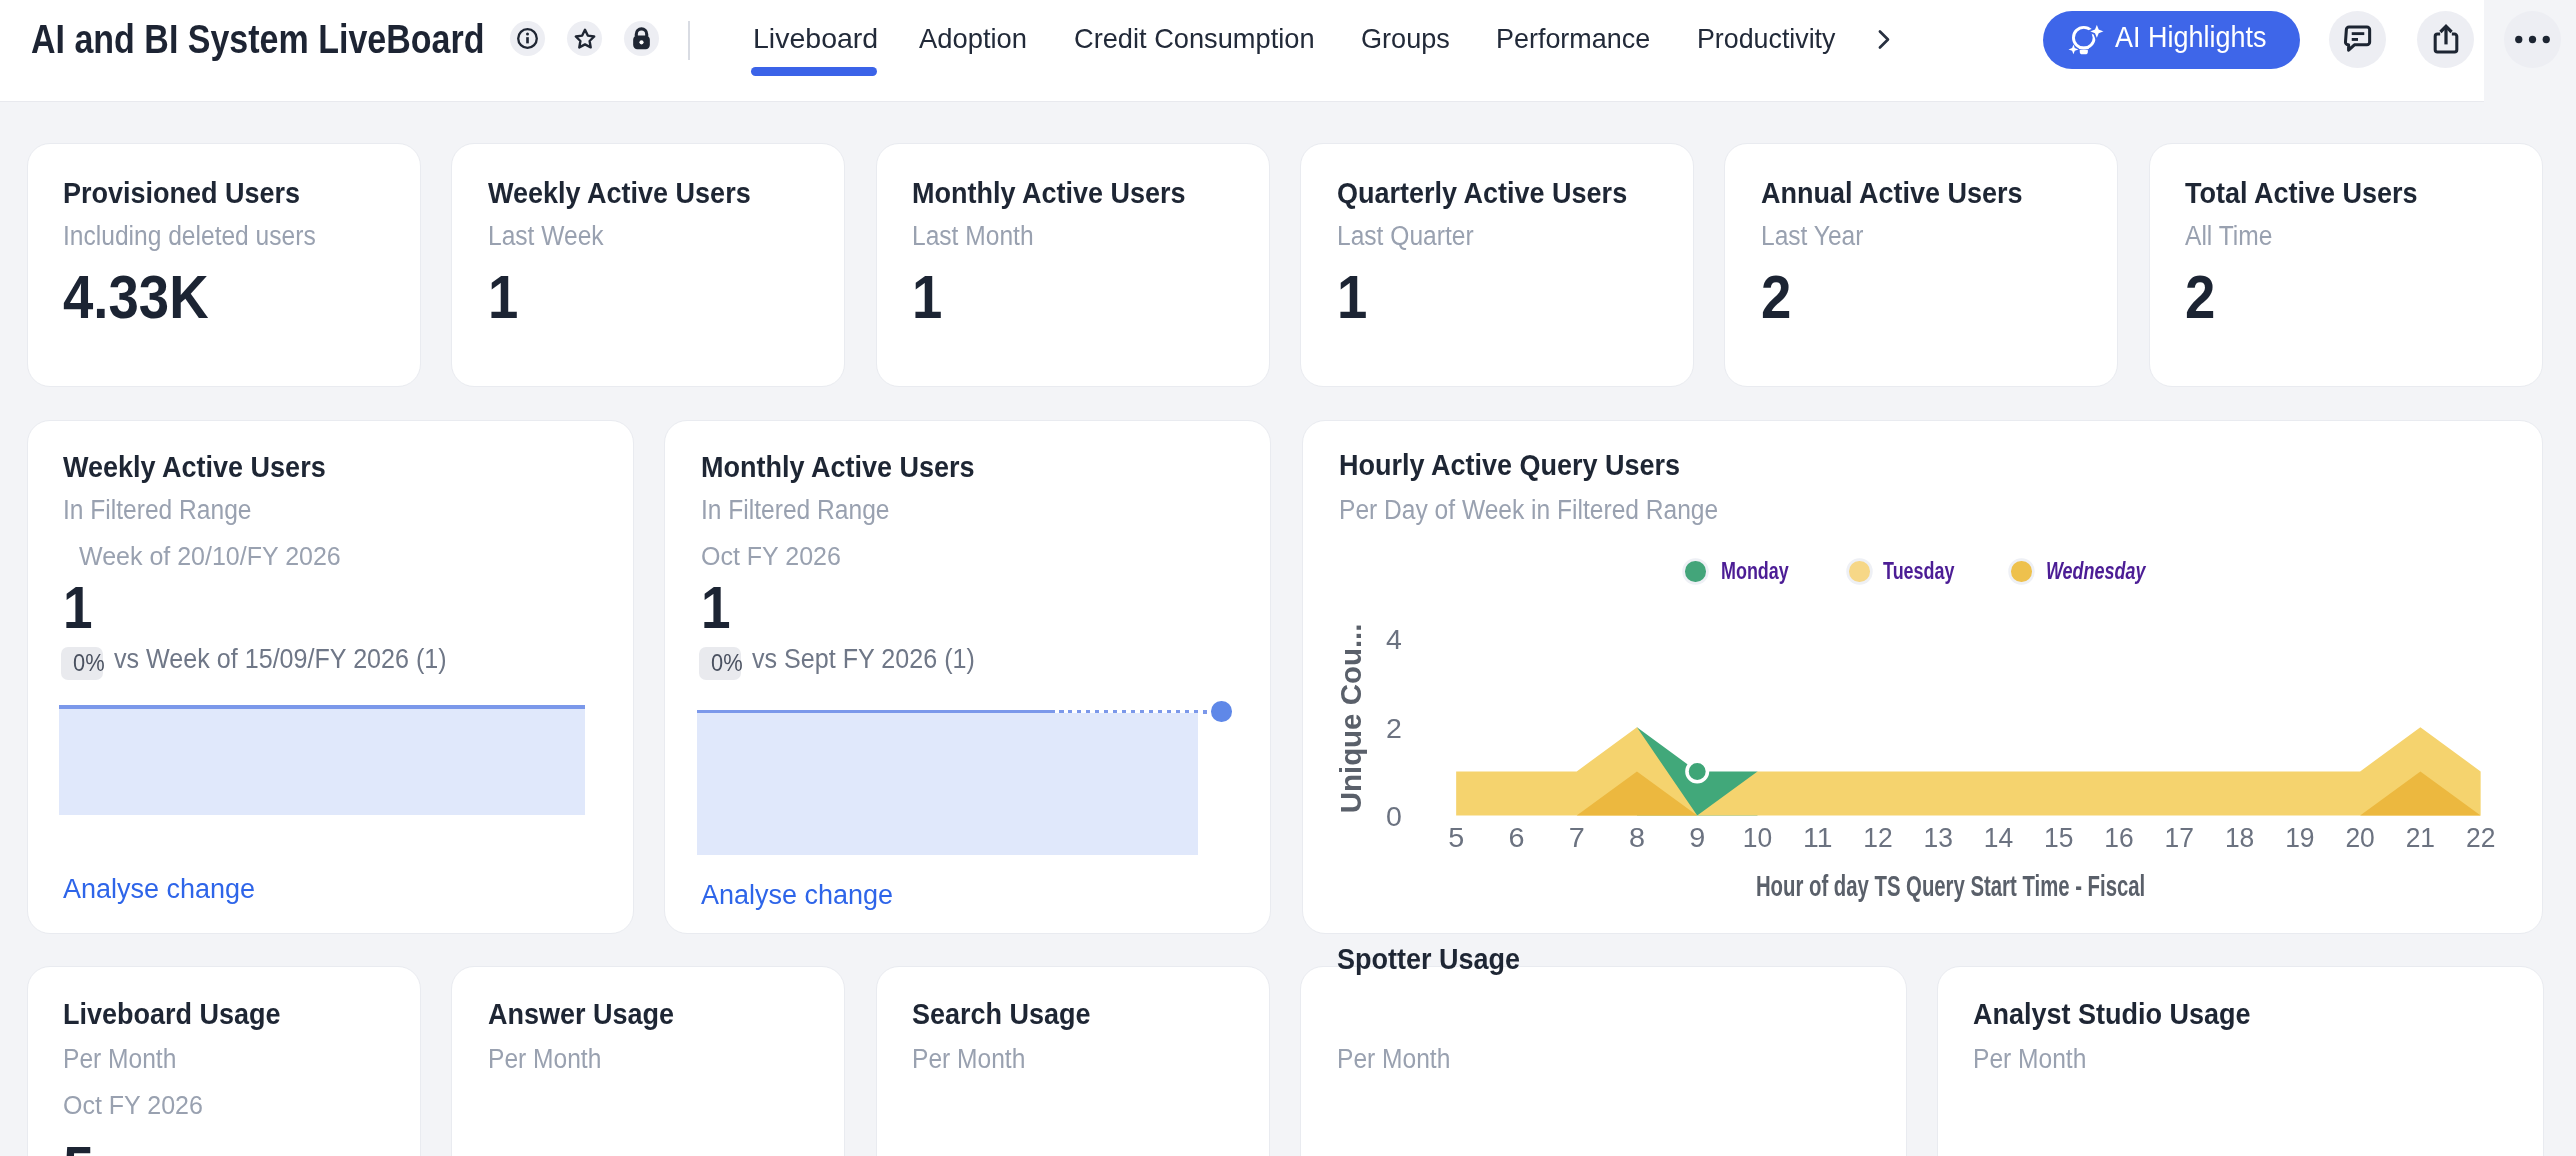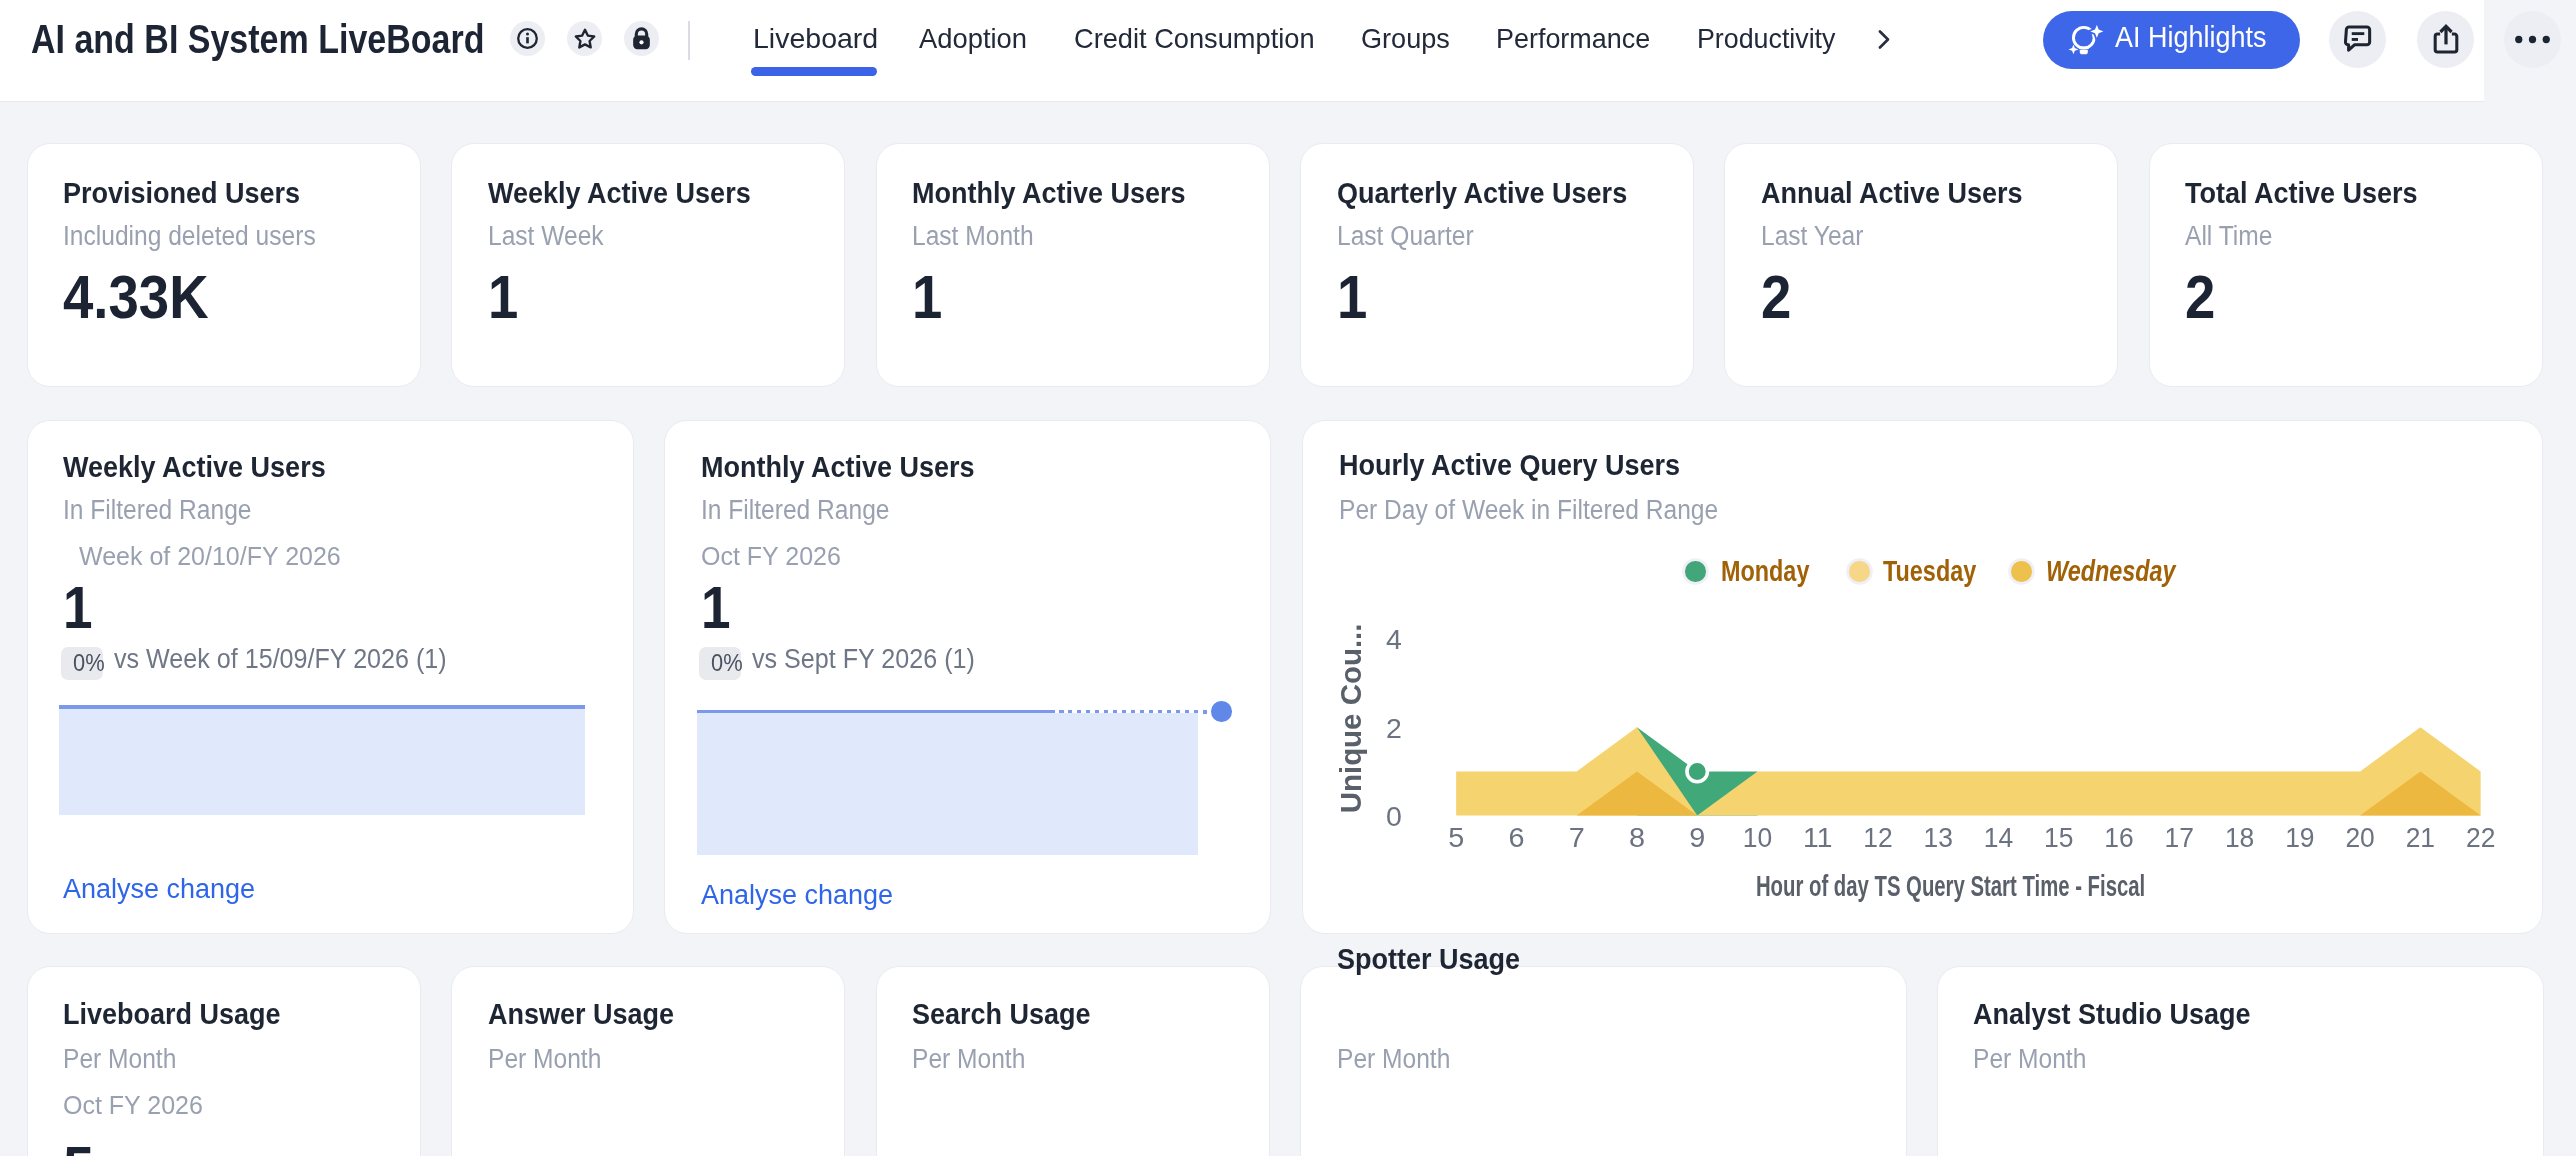--- a/index.html
+++ b/index.html
@@ -8,21 +8,21 @@
 .sx{display:inline-block}
 .card{position:absolute;background:#fff;border:1.8px solid #e9ebf0;border-radius:23px}
 .t-title{font-size:30px;line-height:30px;font-weight:700;color:#1e2634}
 .t-sub{font-size:27px;line-height:27px;color:#99a1b0}
 .t-date{font-size:25px;line-height:25px;color:#99a1b0}
 .t-num{font-size:62px;line-height:62px;font-weight:700;color:#1c2433}
 .t-num2{font-size:59px;line-height:59px;font-weight:700;color:#1c2433}
 .t-link{font-size:27px;line-height:27px;color:#2e65e9}
 .t-vs{font-size:27px;line-height:27px;color:#6f7787}
 .t-tab{font-size:28.5px;line-height:28.5px;font-weight:500;color:#222a39}
-.t-leg{font-size:30px;line-height:28.5px;font-weight:700;color:#a16207}
+.t-leg{font-size:23px;line-height:28.5px;font-weight:700;color:#4c1d95}
 .hdr{position:absolute;left:0;top:0;width:2484px;height:102px;background:#fff;border-bottom:1.8px solid #e8e9ee}
 .circ{position:absolute;border-radius:50%;background:#edeef3;display:flex;align-items:center;justify-content:center}
 </style></head><body>
 <div id="page">
 
 <div class="hdr">
 <div class="tx " style="left:31px;top:18.7px;"><span class="sx" style="transform:scaleX(0.85);transform-origin:0 0"><b style="font-size:40px;line-height:40px;color:#1d2433">AI and BI System LiveBoard</b></span></div>
 <div class="circ" style="left:510px;top:21.4px;width:35px;height:35px">
         <svg width="23" height="23" viewBox="0 0 26 26" fill="none" stroke="#1f2633" stroke-width="2.6">
           <circle cx="13" cy="13" r="10.5"></circle>

